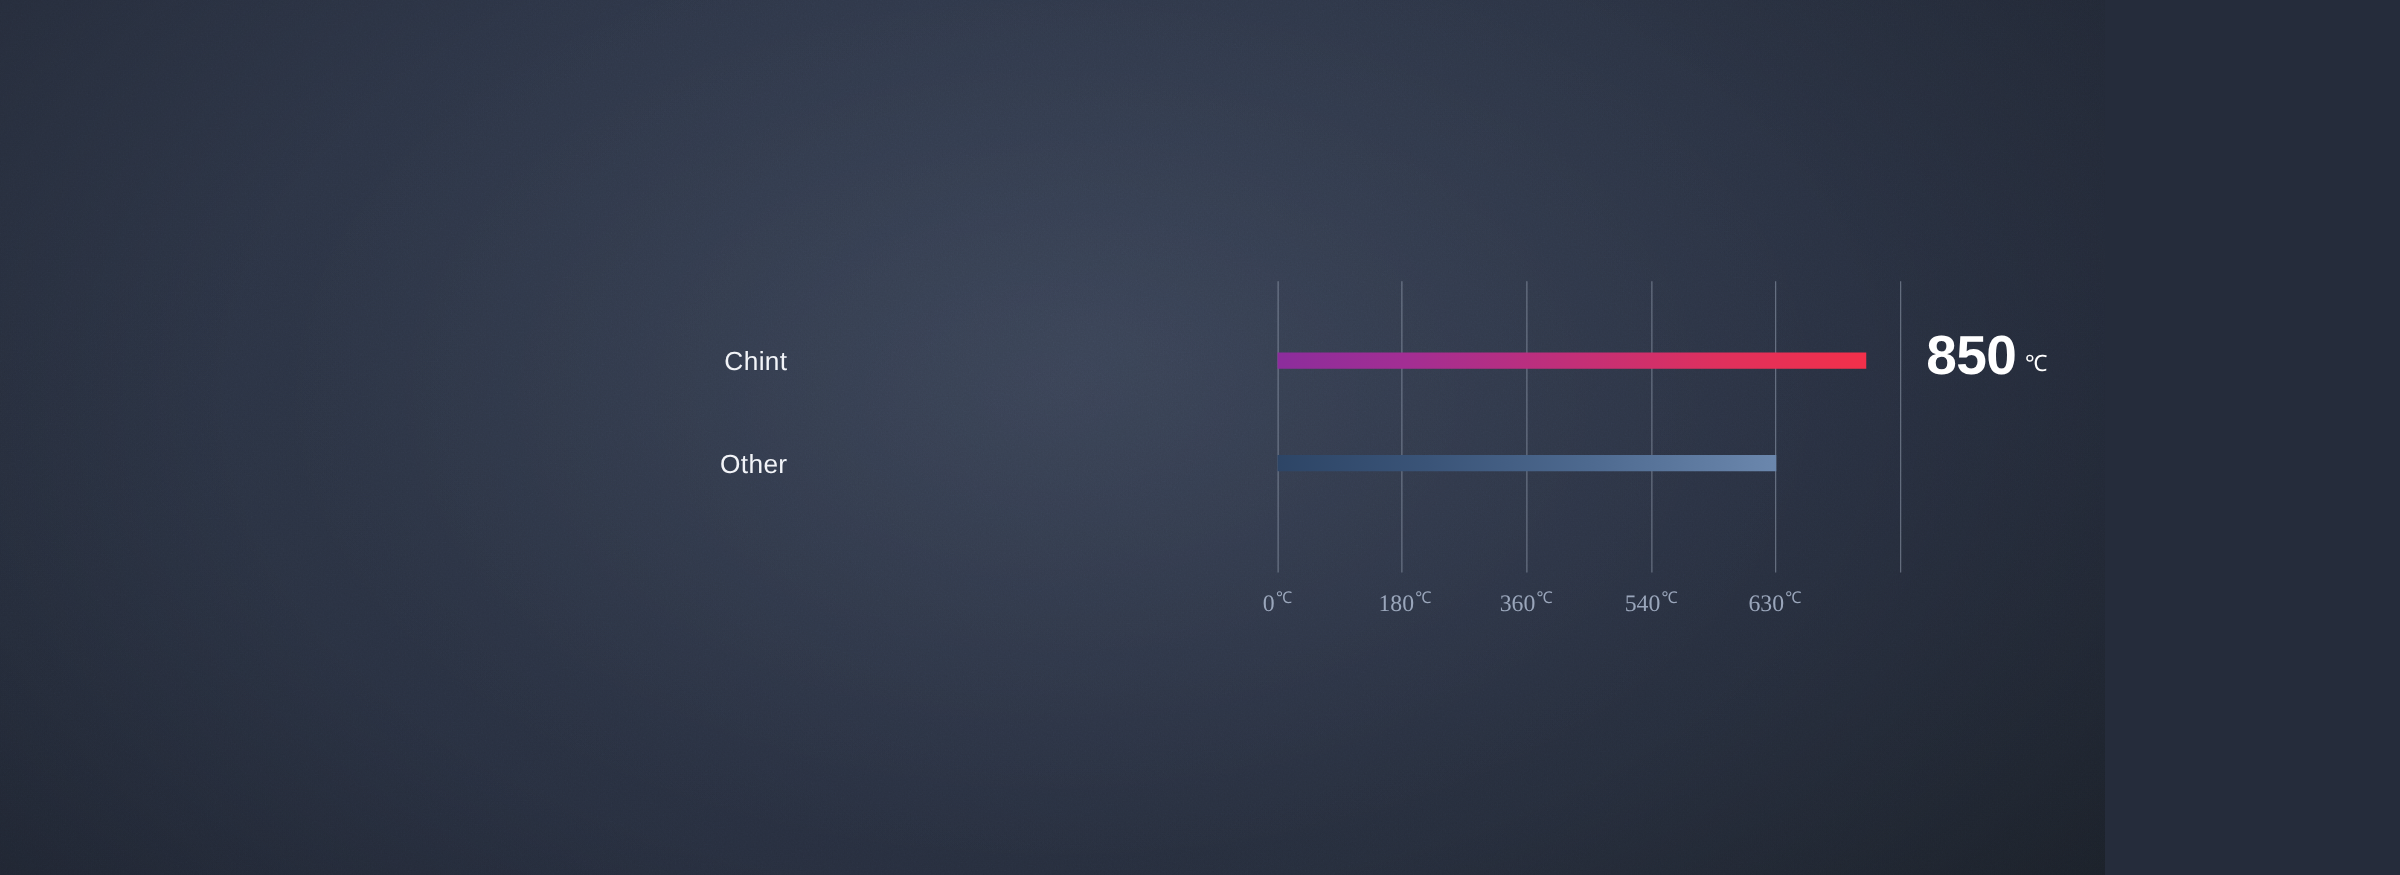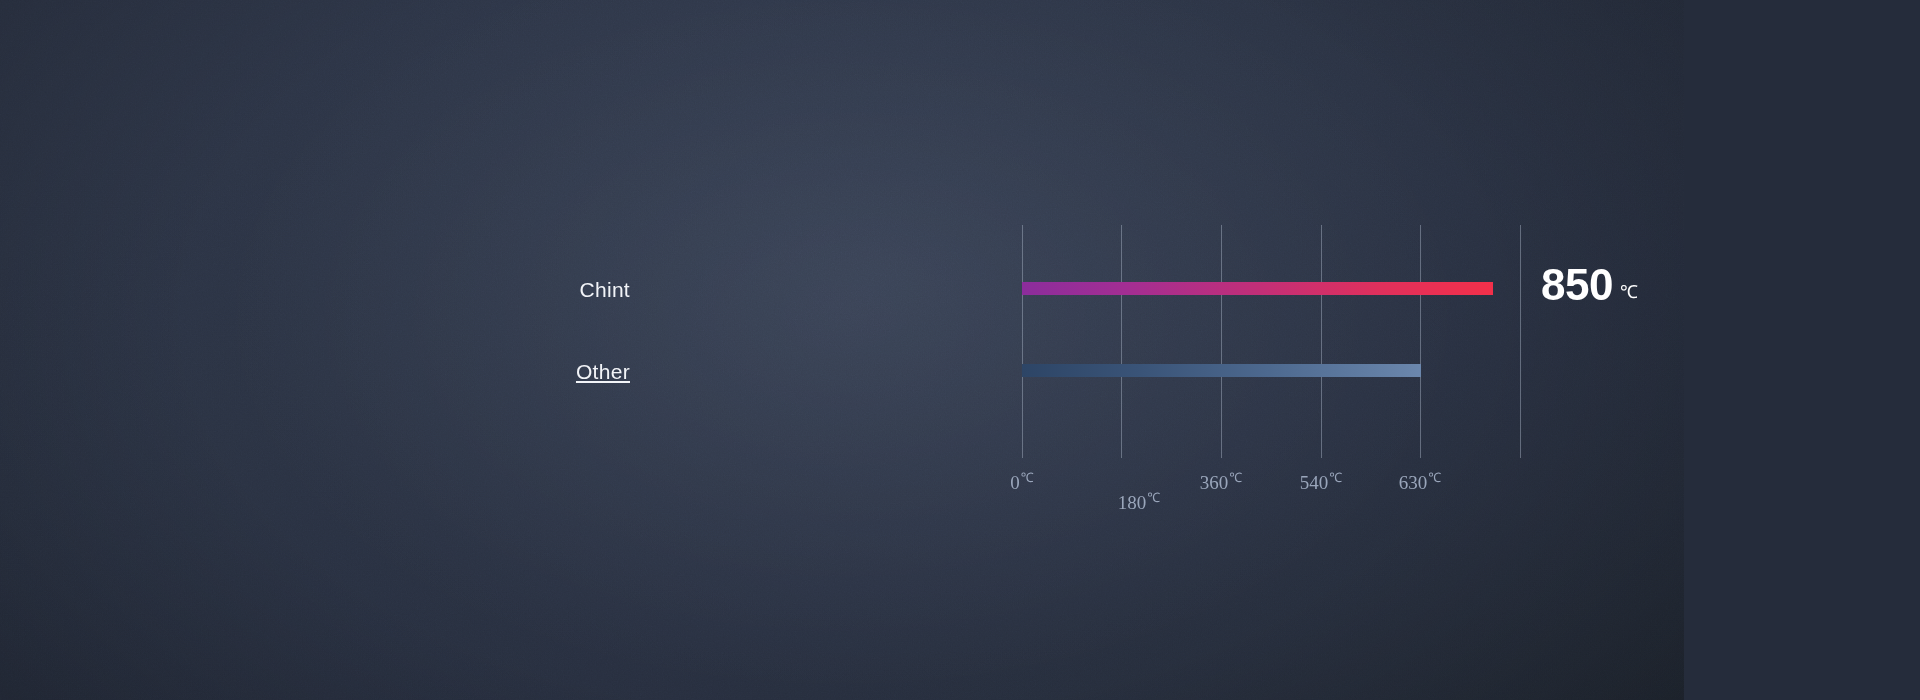--- a/index.html
+++ b/index.html
@@ -130,21 +130,21 @@
         </feComponentTransfer>
       </filter>
     </defs>
     <rect width="1920" height="700" filter="url(#grain)"></rect>
   </svg>
 
   <div id="vignette"></div>
 
   <div class="cat-label" style="top:278px;">Chint</div>
 
-  <div class="cat-label" style="top:360px;text-decoration:underline;">Other</div>
+  <div class="cat-label" style="top:360px;">Other</div>
 
   <div id="chart">
 
     <div class="gridline" style="left:0px;"></div>
     <div class="gridline" style="left:99px;"></div>
     <div class="gridline" style="left:199px;"></div>
     <div class="gridline" style="left:299px;"></div>
     <div class="gridline" style="left:398px;"></div>
     <div class="gridline" style="left:498px;"></div>
 
@@ -153,21 +153,21 @@
     </div>
 
     <div class="bar-track" style="left:0; top:139px; width:399px;">
       <div class="bar bar-other" style="width:399px;"></div>
     </div>
 
     <div class="tick" style="left:0px;">
       <span>0</span><span class="deg">℃</span>
     </div>
 
-    <div class="tick" style="left:117px;margin-top:20px;">
+    <div class="tick" style="left:102px;">
       <span>180</span><span class="deg">℃</span>
     </div>
 
     <div class="tick" style="left:199px;text-align:center;">
       <span>360</span><span class="deg">℃</span>
     </div>
 
     <div class="tick" style="left:299px;">
       <span>540</span><span class="deg">℃</span>
     </div>

